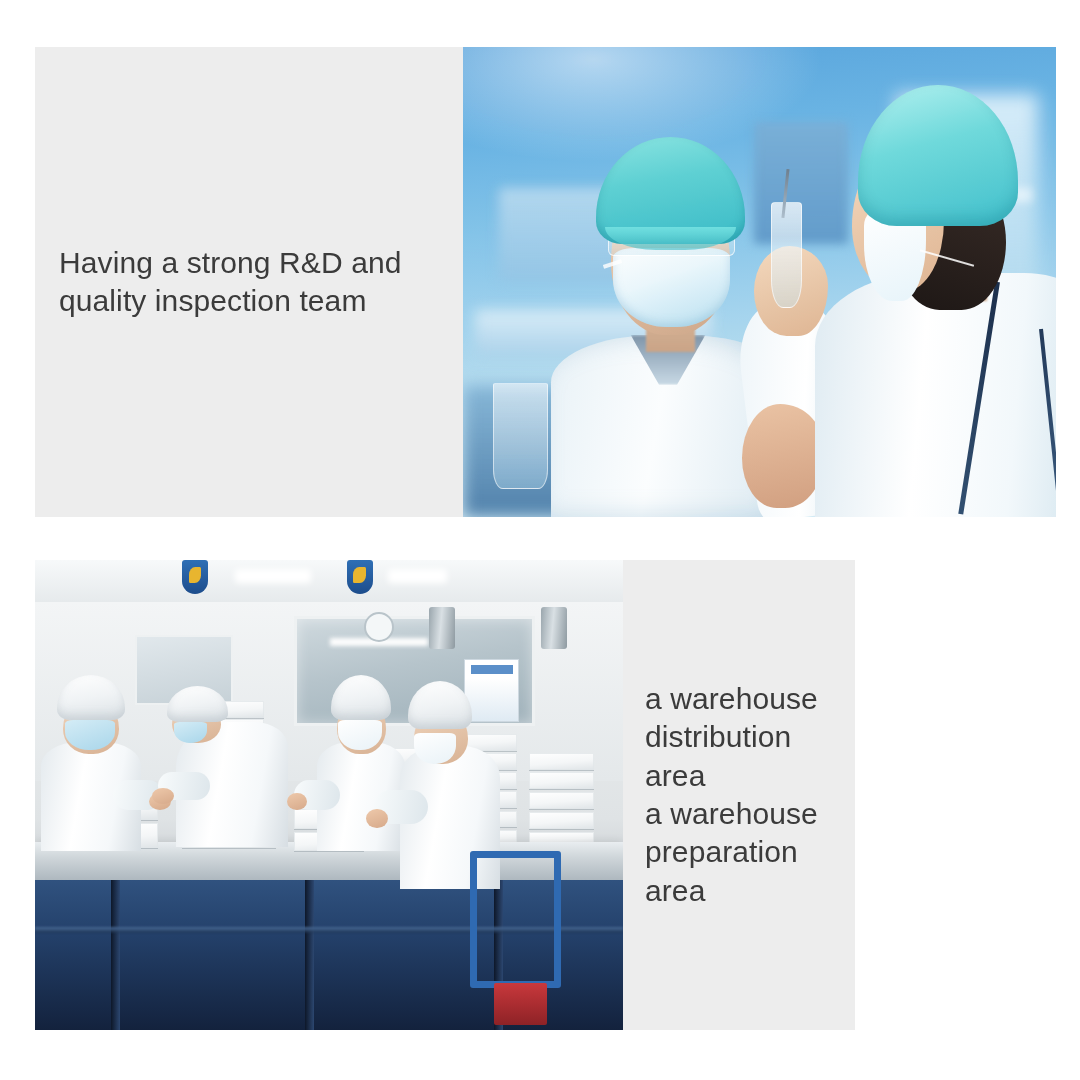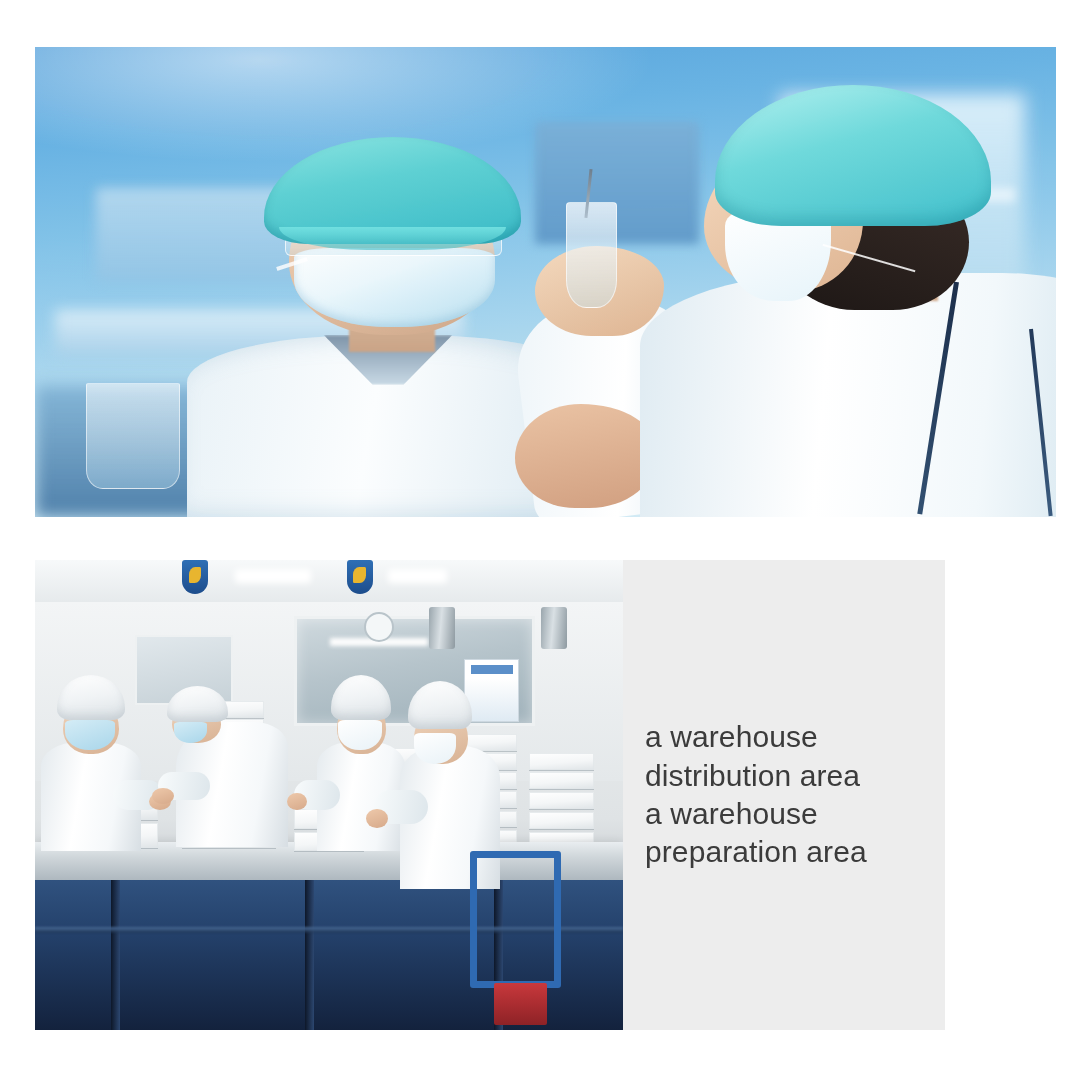--- a/index.html
+++ b/index.html
@@ -42,21 +42,21 @@
   #panel-top .photo-col {
     flex: 1 1 auto;
     position: relative;
     overflow: hidden;
   }
 
   
   #panel-bottom {
     left: 35px;
     top: 560px;
-    width: 910px;
+    width: 820px;
     height: 470px;
     flex-direction: row;
   }
   #panel-bottom .photo-col {
     width: 588px;
     flex: 0 0 588px;
     position: relative;
     overflow: hidden;
   }
   #panel-bottom .caption-col {
@@ -399,20 +399,24 @@
   }
 
   
   .caption-col { position: relative; }
 </style>
 </head>
 <body>
 
 <section class="panel" id="panel-top">
 
+  <div class="caption-col">
+    <div class="caption">Having a strong R&amp;D and
+quality inspection team</div>
+  </div>
 
   <div class="photo-col">
     <div class="scene" id="photo-lab">
       <div class="lab-glow"></div>
       <div class="shelf-a"></div>
       <div class="shelf-b"></div>
       <div class="cabinet"></div>
       <div class="rack-r"></div>
       <div class="rack-bar"></div>
       <div class="red-tray"></div>

